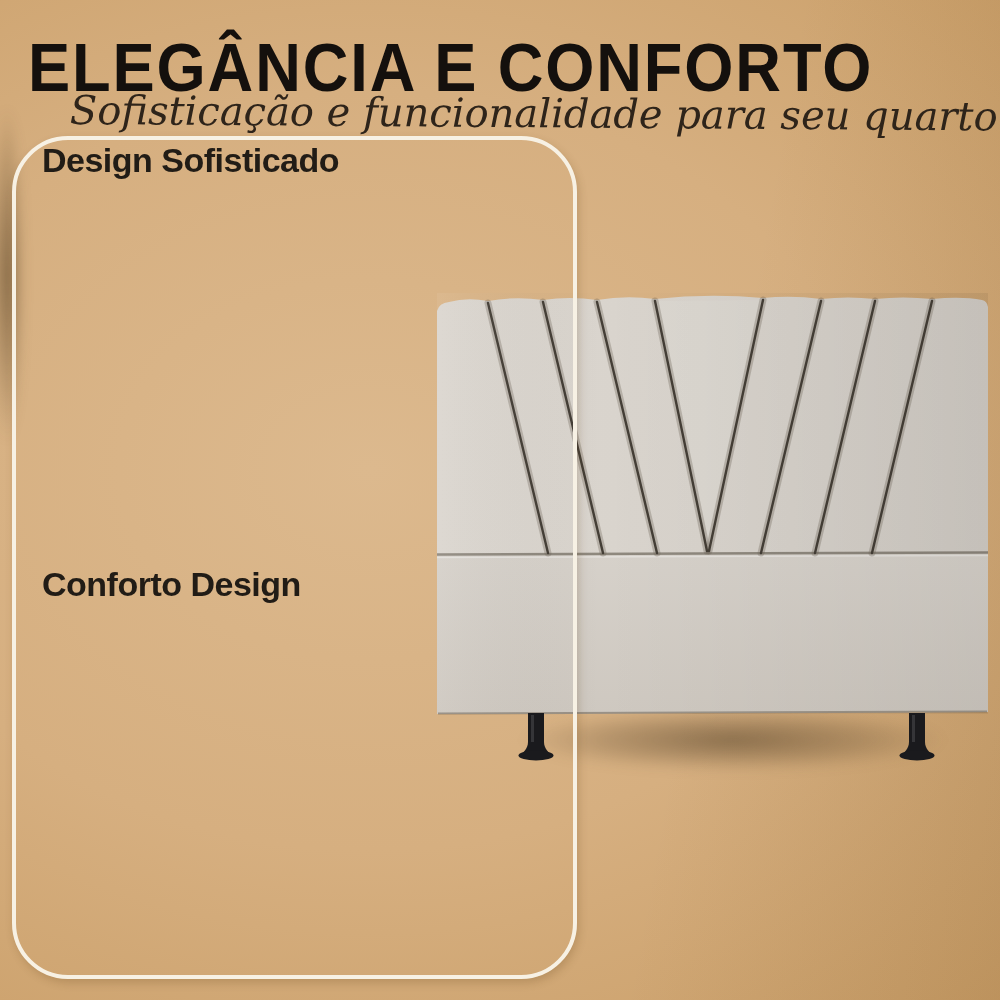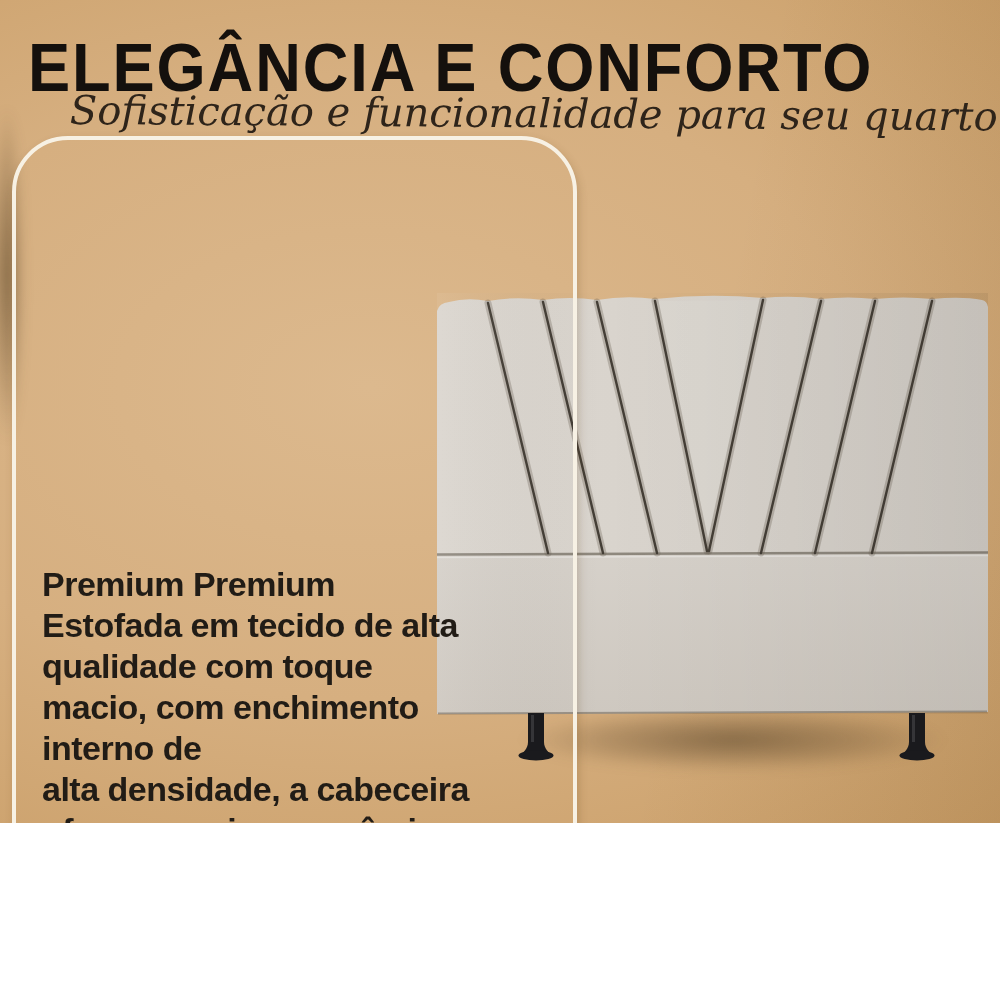--- a/index.html
+++ b/index.html
@@ -1,18 +1,18 @@
 <!DOCTYPE html>
 <html lang="pt-br" style="--background-center: #dcb98e; --background-edge: #c29256; --frame-border: #f7f1e4; --fabric: #d8d3cc; --fabric-band: #d2ccc5; --fabric-seam: #443e36; --legs: #1a1a1d; --title-text: #14100d; --subtitle-text: #2e241a; --body-text: #211c16;"><head>
 <meta charset="utf-8">
 <style>
   html,body{margin:0;padding:0;}
   body{width:1000px;height:1000px;overflow:hidden;position:relative;
        font-family:"Liberation Sans",sans-serif;}
-  .stage{position:absolute;inset:0;width:1000px;height:823px;overflow:hidden;text-decoration:underline;}
+  .stage{position:absolute;inset:0;width:1000px;height:1000px;overflow:hidden;text-decoration:underline;}
 
   
   .bg{position:absolute;inset:0;
       background:radial-gradient(125% 95% at 37% 47%,
         #dcb98e 0%, #d6af80 40%, #cba06a 72%, #c29256 100%);}
   .vignette{position:absolute;inset:0;
       background:linear-gradient(100deg, rgba(0,0,0,0) 68%, rgba(92,60,18,0.12) 100%);}
   .edge-shade{position:absolute;left:-10px;top:105px;width:34px;height:340px;
       background:radial-gradient(closest-side, rgba(61,42,16,0.55), rgba(61,42,16,0));
       filter:blur(6px);border-radius:50%;}
@@ -129,20 +129,20 @@
       </g>
     </svg>
   </div>
 
   <div class="frame"></div>
 
   <h1 class="title">ELEGÂNCIA E CONFORTO</h1>
   <p class="subtitle">Sofisticação e funcionalidade para seu quarto.</p>
 
   <section class="feature feature-1">
+    <div>Design Sofisticado</div>
   </section>
 
   <section class="feature feature-2">
-    <div>Premium Premium</div>
-    <div>Estofada em tecido de alta<br>qualidade com toque<br>macio, com enchimento<br>interno de<br>alta densidade, a cabeceira<br>oferece apoio ergonômico<br>para momentos de leitura e<br>relaxamento com muito<br>mais conforto.</div>
+    <div>Conforto Design</div>
   </section>
 
 </div>
 
 </body></html>

